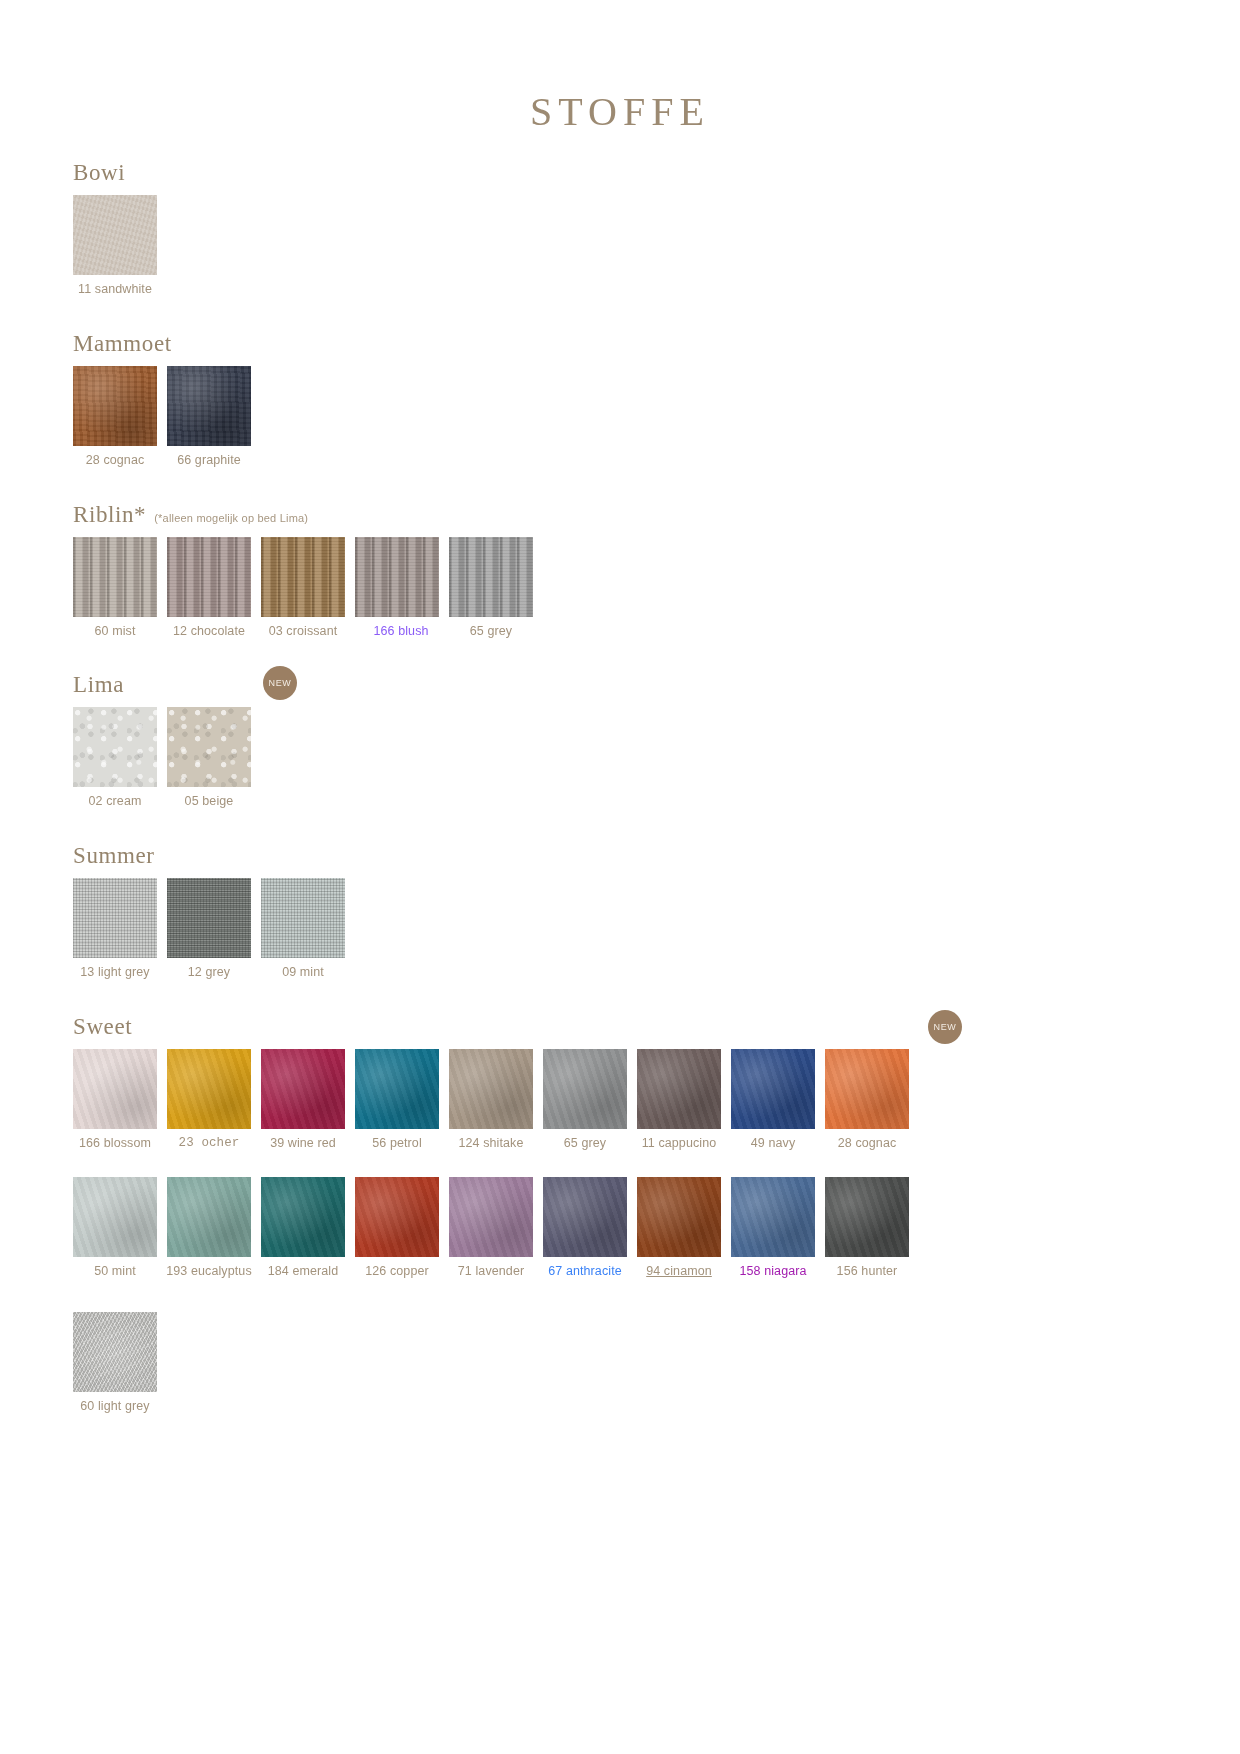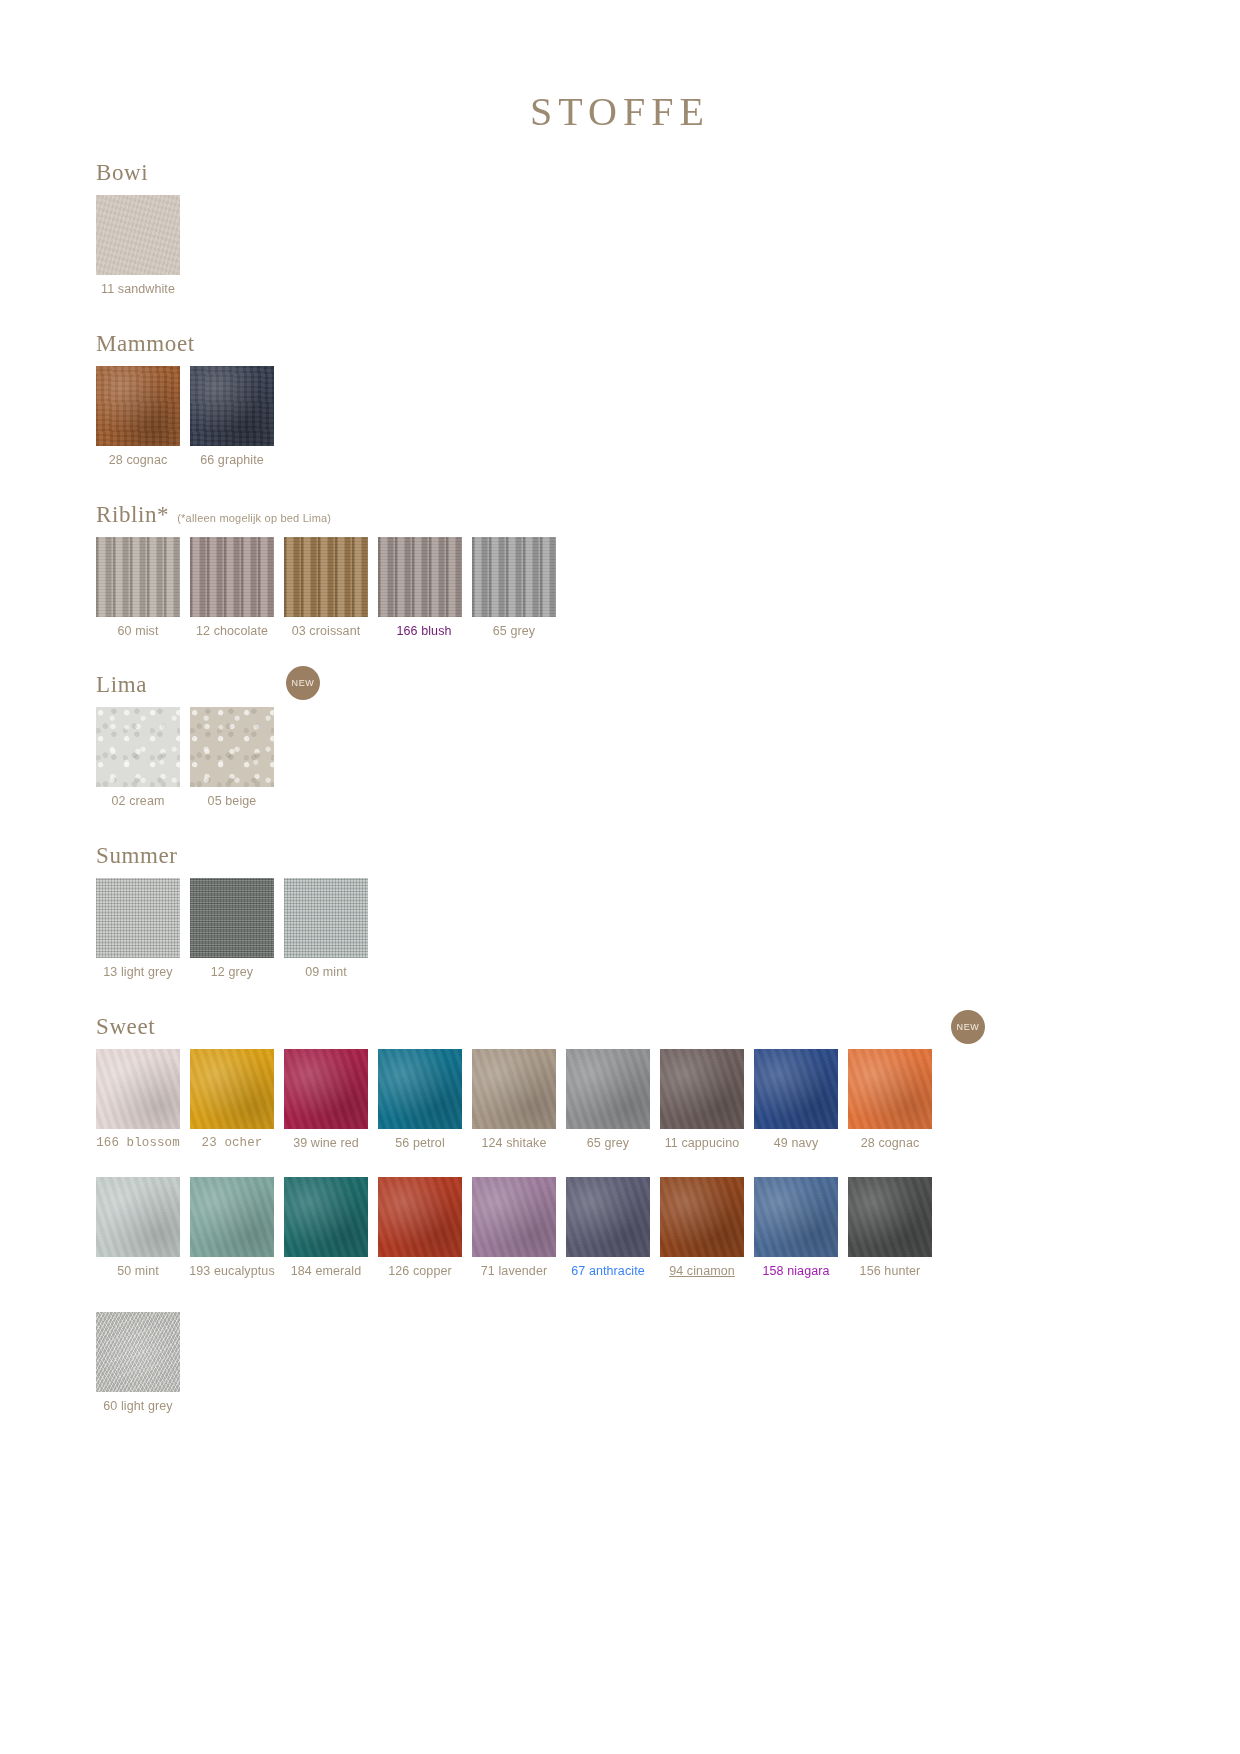--- a/index.html
+++ b/index.html
@@ -35,21 +35,21 @@
     font-family: "Liberation Serif", serif;
     font-size: 40px;
     letter-spacing: 6px;
     color: #9c8a72;
     font-weight: 400;
   }
 
   
   .content {
     position: absolute;
-    left: 96px;
+    left: 73px;
     top: 160px;
     width: 1070px;
   }
 
   
   .group {
     position: relative;
     margin-bottom: 0;
   }
 
@@ -273,21 +273,21 @@
           <div class="swatch-cell">
             <div class="swatch tex-rib" style="background: rgb(165, 147, 143);"></div>
             <div class="swatch-label" style="color: rgb(163, 147, 125);">12 chocolate</div>
           </div>
           <div class="swatch-cell">
             <div class="swatch tex-rib" style="background: rgb(160, 124, 78);"></div>
             <div class="swatch-label" style="color: rgb(163, 147, 125);">03 croissant</div>
           </div>
           <div class="swatch-cell">
             <div class="swatch tex-rib" style="background: rgb(161, 148, 143);"></div>
-            <div class="swatch-label" style="color: #701a75; margin-left: 8px;">166 blush</div>
+            <div class="swatch-label" style="color: #8b5cf6; margin-left: 8px;">166 blush</div>
           </div>
           <div class="swatch-cell">
             <div class="swatch tex-rib" style="background: rgb(160, 160, 160);"></div>
             <div class="swatch-label" style="color: rgb(163, 147, 125);">65 grey</div>
           </div>
         </div>
       </div>
       <div class="gap-md"></div>
       <div class="group">
         <div class="group-head">
@@ -326,21 +326,21 @@
         </div>
       </div>
       <div class="gap-md"></div>
       <div class="group">
         <div class="group-head">
           <span class="group-name" style="color: rgb(149, 132, 108);">Sweet</span>
         </div>
         <div class="swatch-row">
           <div class="swatch-cell">
             <div class="swatch tex-velvet" style="background: rgb(228, 215, 213);"></div>
-            <div class="swatch-label" style="color: rgb(163, 147, 125); font-family: Liberation Mono, monospace;">166 blossom</div>
+            <div class="swatch-label" style="color: rgb(163, 147, 125);">166 blossom</div>
           </div>
           <div class="swatch-cell">
             <div class="swatch tex-velvet" style="background: rgb(217, 160, 23);"></div>
             <div class="swatch-label" style="color: rgb(163, 147, 125); font-family: Liberation Mono, monospace;">23 ocher</div>
           </div>
           <div class="swatch-cell">
             <div class="swatch tex-velvet" style="background: rgb(165, 33, 74);"></div>
             <div class="swatch-label" style="color: rgb(163, 147, 125);">39 wine red</div>
           </div>
           <div class="swatch-cell">

